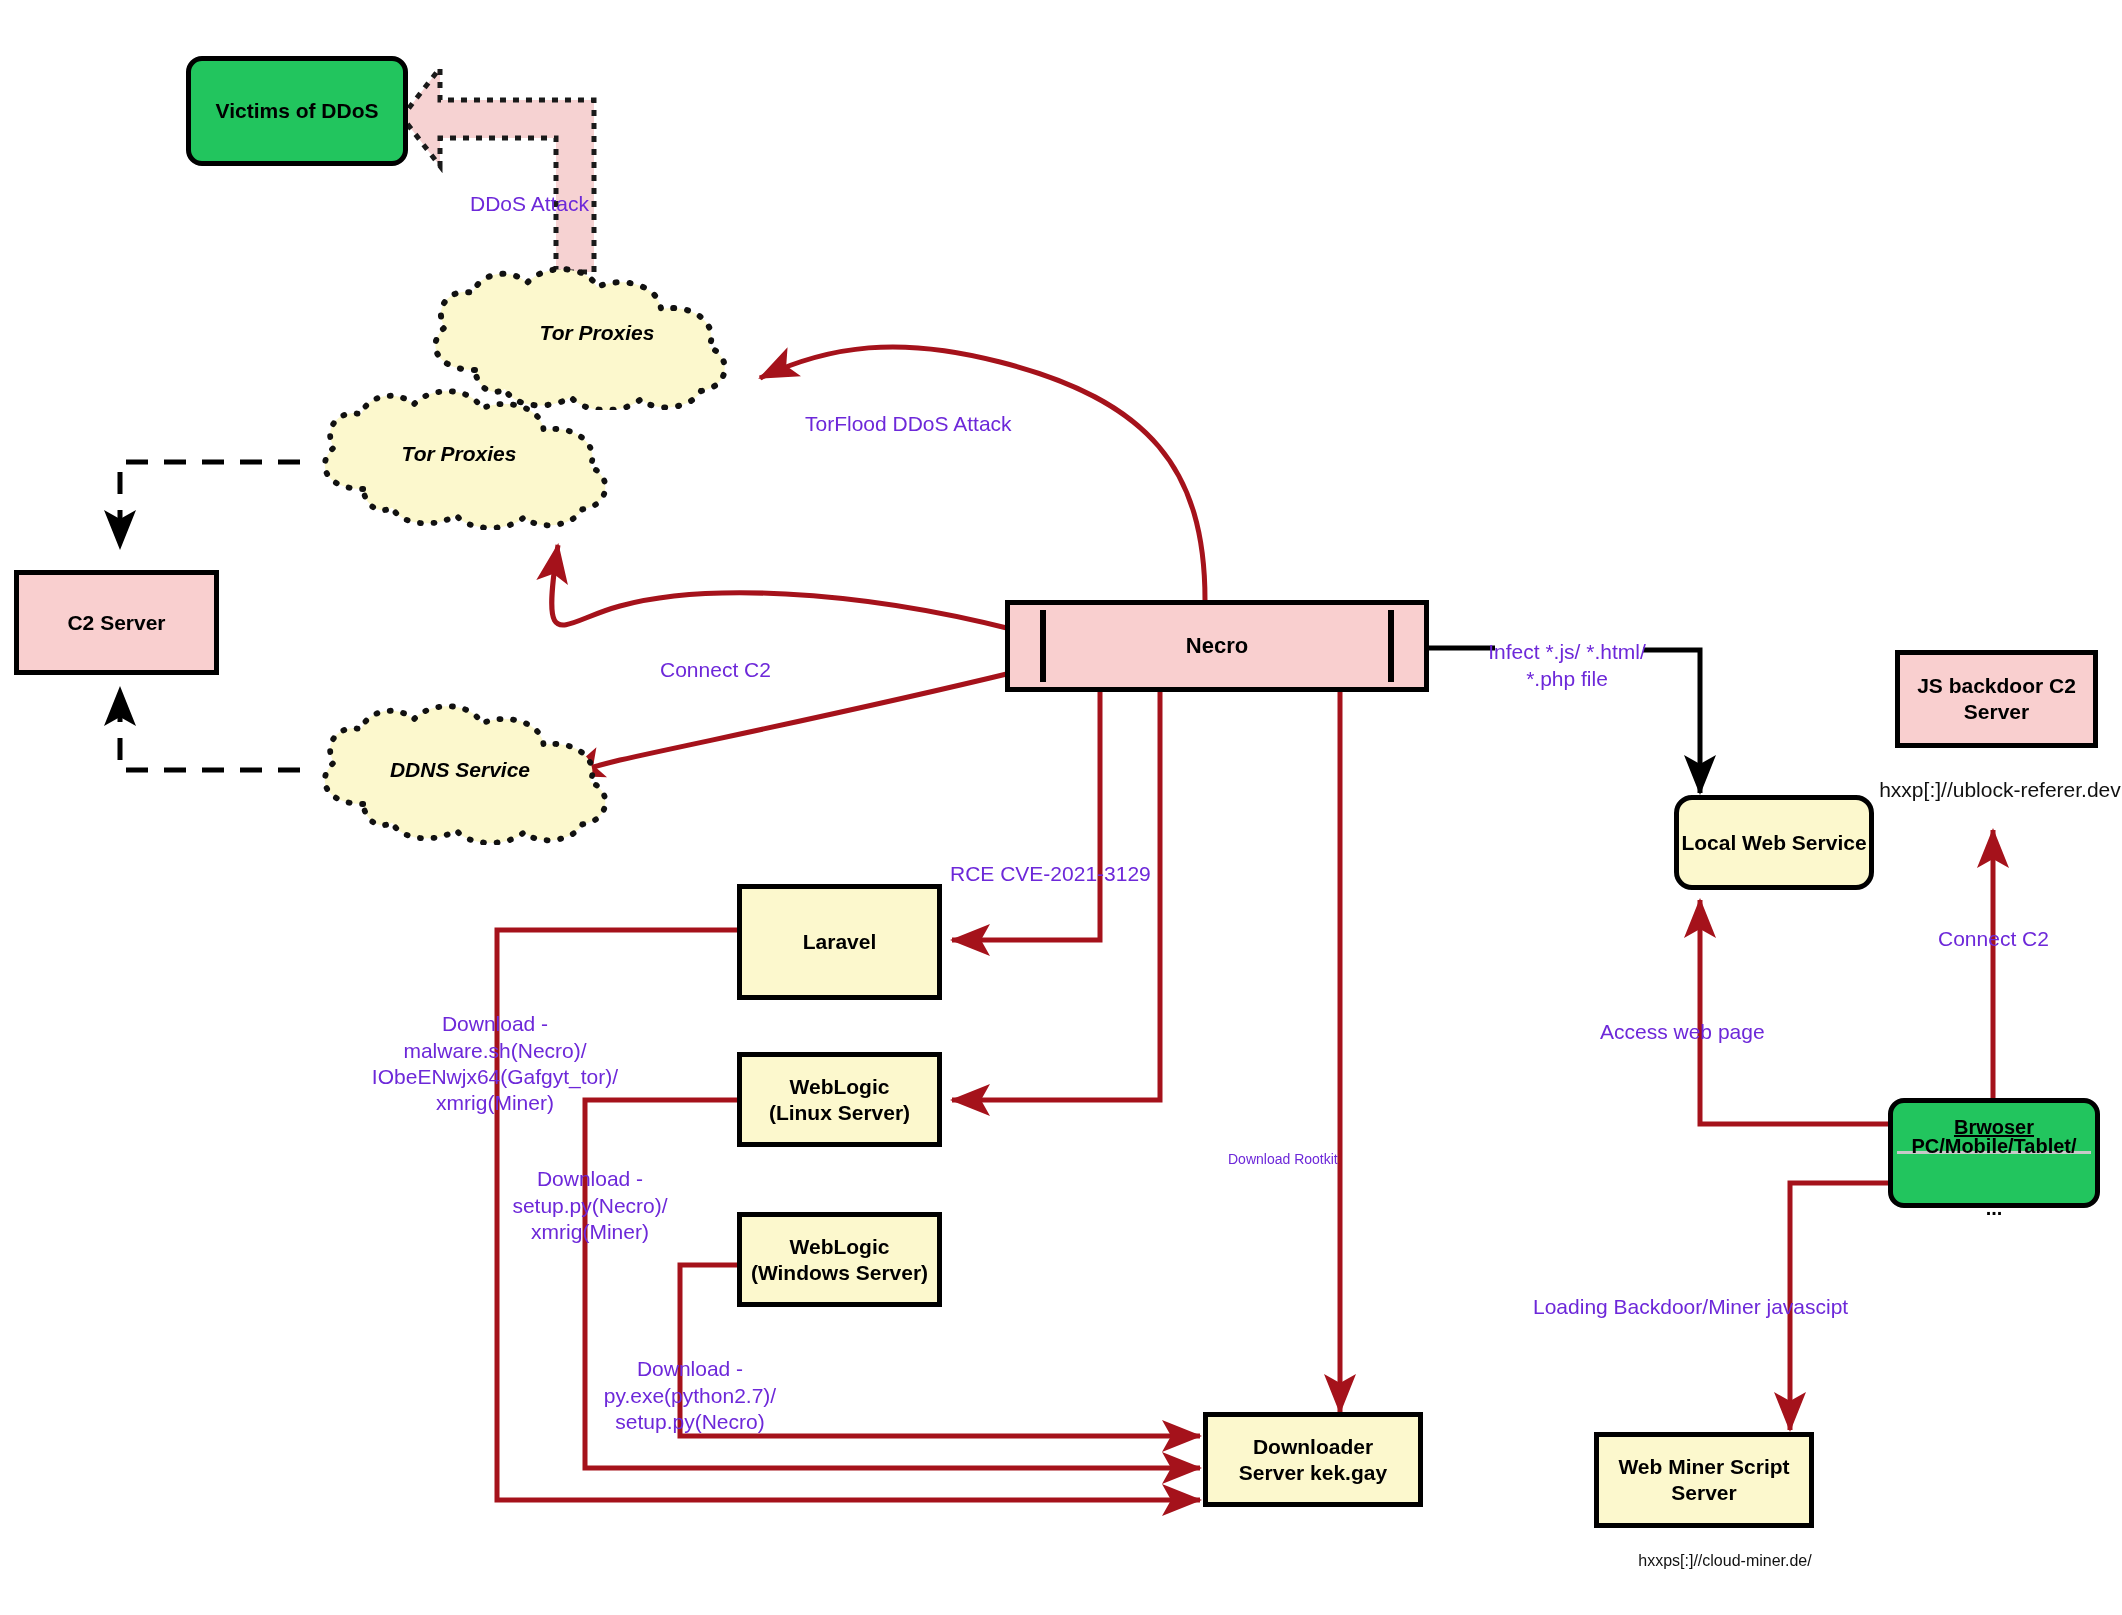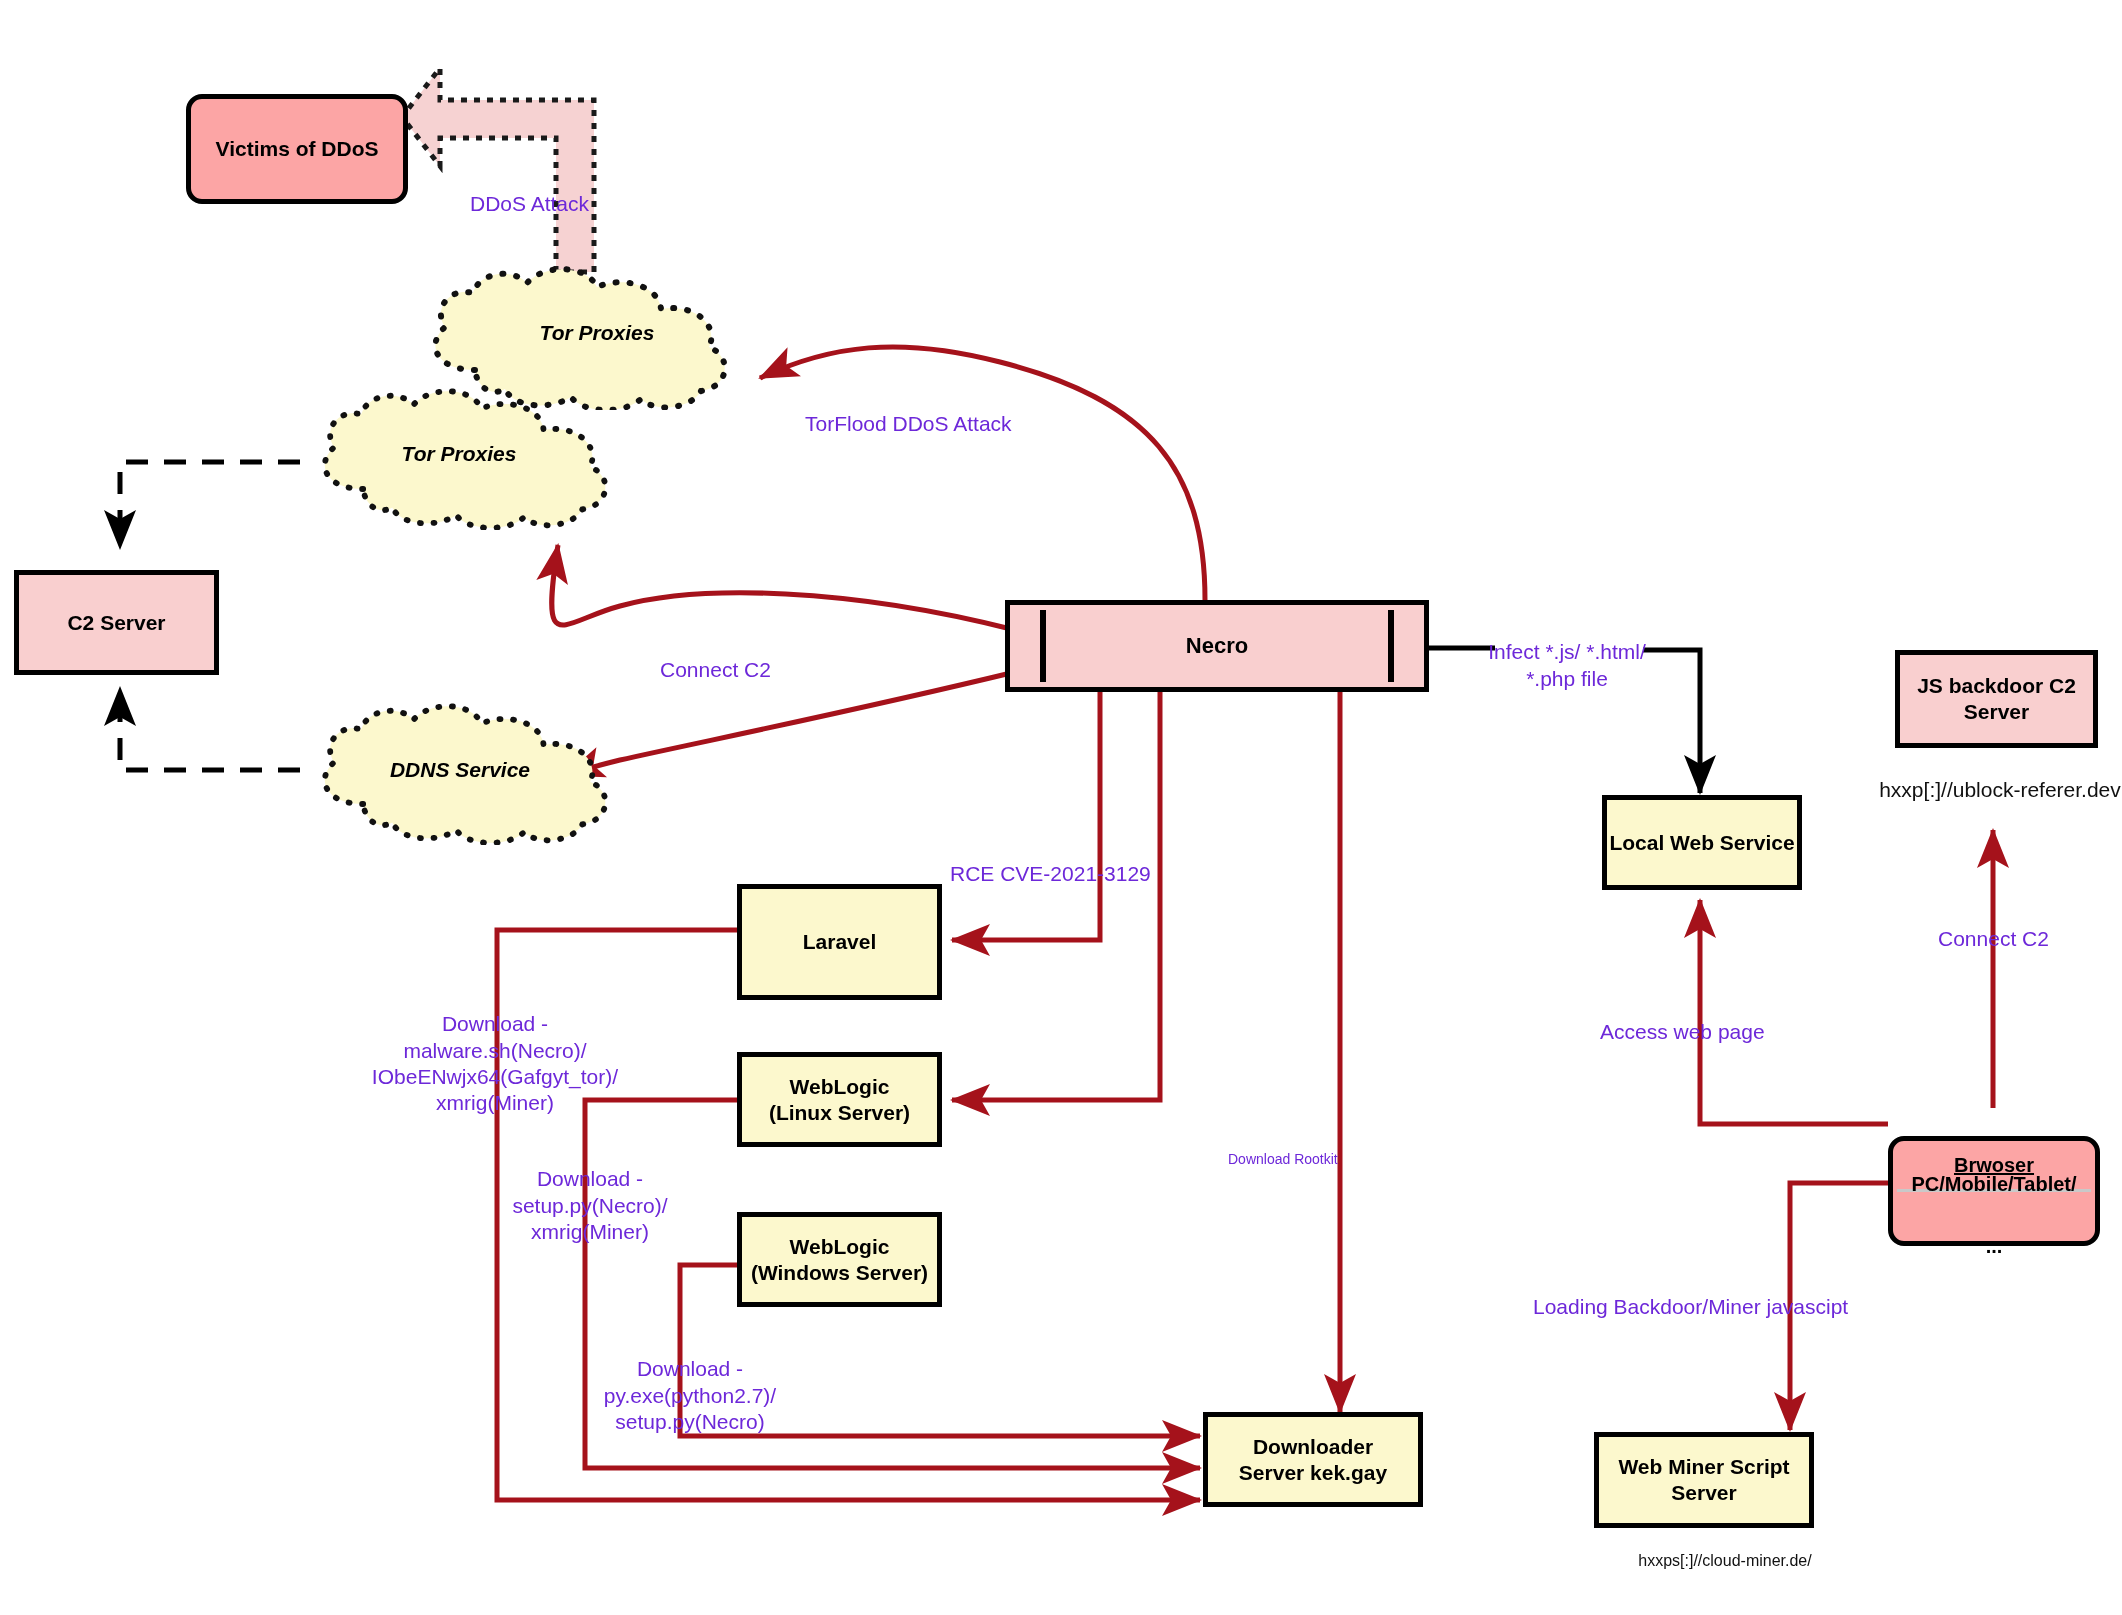--- a/index.html
+++ b/index.html
@@ -7,21 +7,21 @@
        font-family:"Liberation Sans","DejaVu Sans",sans-serif;}
   #stage{position:absolute;left:0;top:0;width:2122px;height:1615px;}
   svg#wires{position:absolute;left:0;top:0;width:2122px;height:1615px;pointer-events:none;}
 
   .node{position:absolute;box-sizing:border-box;display:flex;align-items:center;
         justify-content:center;text-align:center;font-weight:bold;color:#000;
         line-height:1.22;z-index:5;}
   .rect{border:5px solid #000;}
   .yellow{background:#fcf8cd;}
   .pink{background:#f9cfcf;}
-  .green{background:#fca5a5;margin-top:38px;}
+  .green{background:#22c55e;}
   .rounded{border-radius:16px;}
 
   .cloud{position:absolute;z-index:4;display:flex;align-items:center;justify-content:center;}
   .cloud .lbl{position:relative;z-index:3;font-weight:bold;color:#000;font-style:italic;}
   .cloud svg{position:absolute;left:0;top:0;}
 
   .edge-label{position:absolute;color:#6d28d9;font-weight:normal;text-align:center;
               line-height:1.25;z-index:6;white-space:pre-line;background:transparent;}
   .url-label{position:absolute;color:#111;font-weight:normal;text-align:center;z-index:6;}
 
@@ -148,21 +148,21 @@
   <div class="node rect yellow" style="left:737px;top:1212px;width:205px;height:95px;font-size:21px;white-space:pre-line;">
     <span>WebLogic
 (Windows Server)</span>
   </div>
 
   <div class="node rect yellow" style="left:1203px;top:1412px;width:220px;height:95px;font-size:21px;white-space:pre-line;">
     <span>Downloader
 Server kek.gay</span>
   </div>
 
-  <div class="node rect yellow" style="left:1602px;top:795px;width:200px;height:95px;font-size:21px;">
+  <div class="node rect yellow" style="left:1674px;top:795px;width:200px;height:95px;font-size:21px;border-radius:18px;">
     <span>Local Web Service</span>
   </div>
 
   <div class="node rect pink" style="left:1895px;top:650px;width:203px;height:98px;font-size:21px;white-space:pre-line;">
     <span>JS backdoor C2
 Server</span>
   </div>
 
   <div class="node rect green rounded" style="left:1888px;top:1098px;width:212px;height:110px;font-size:20px;">
     <div class="brw-top">

